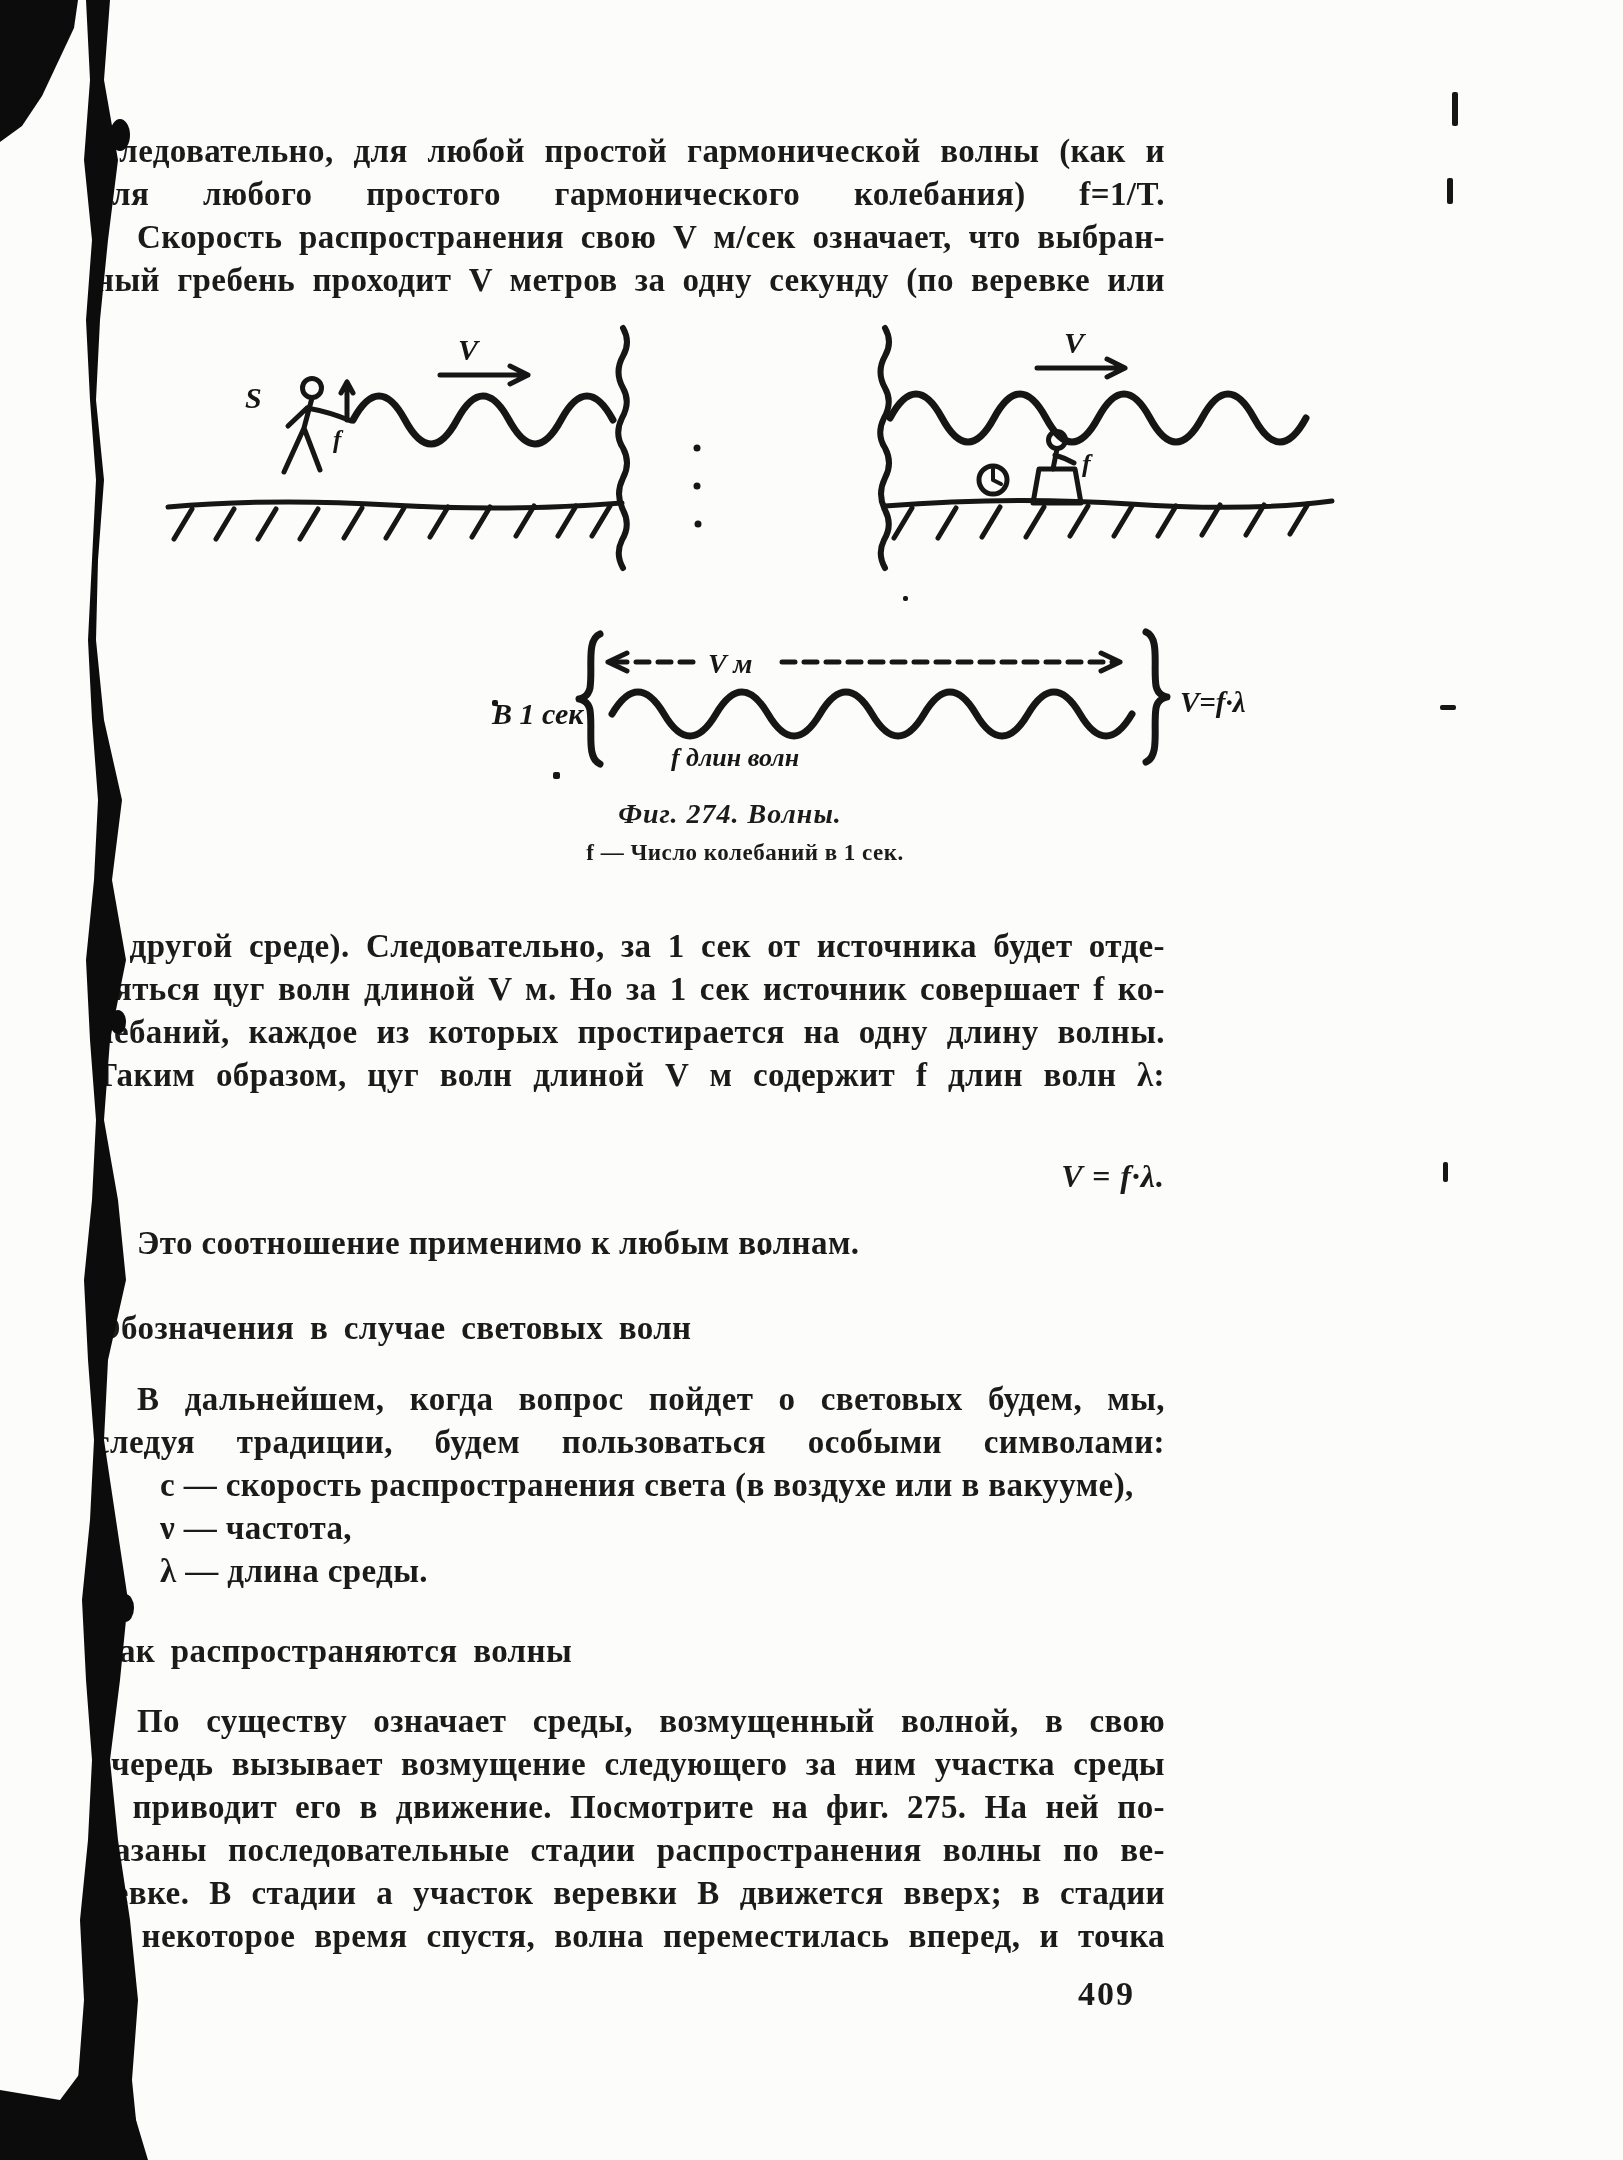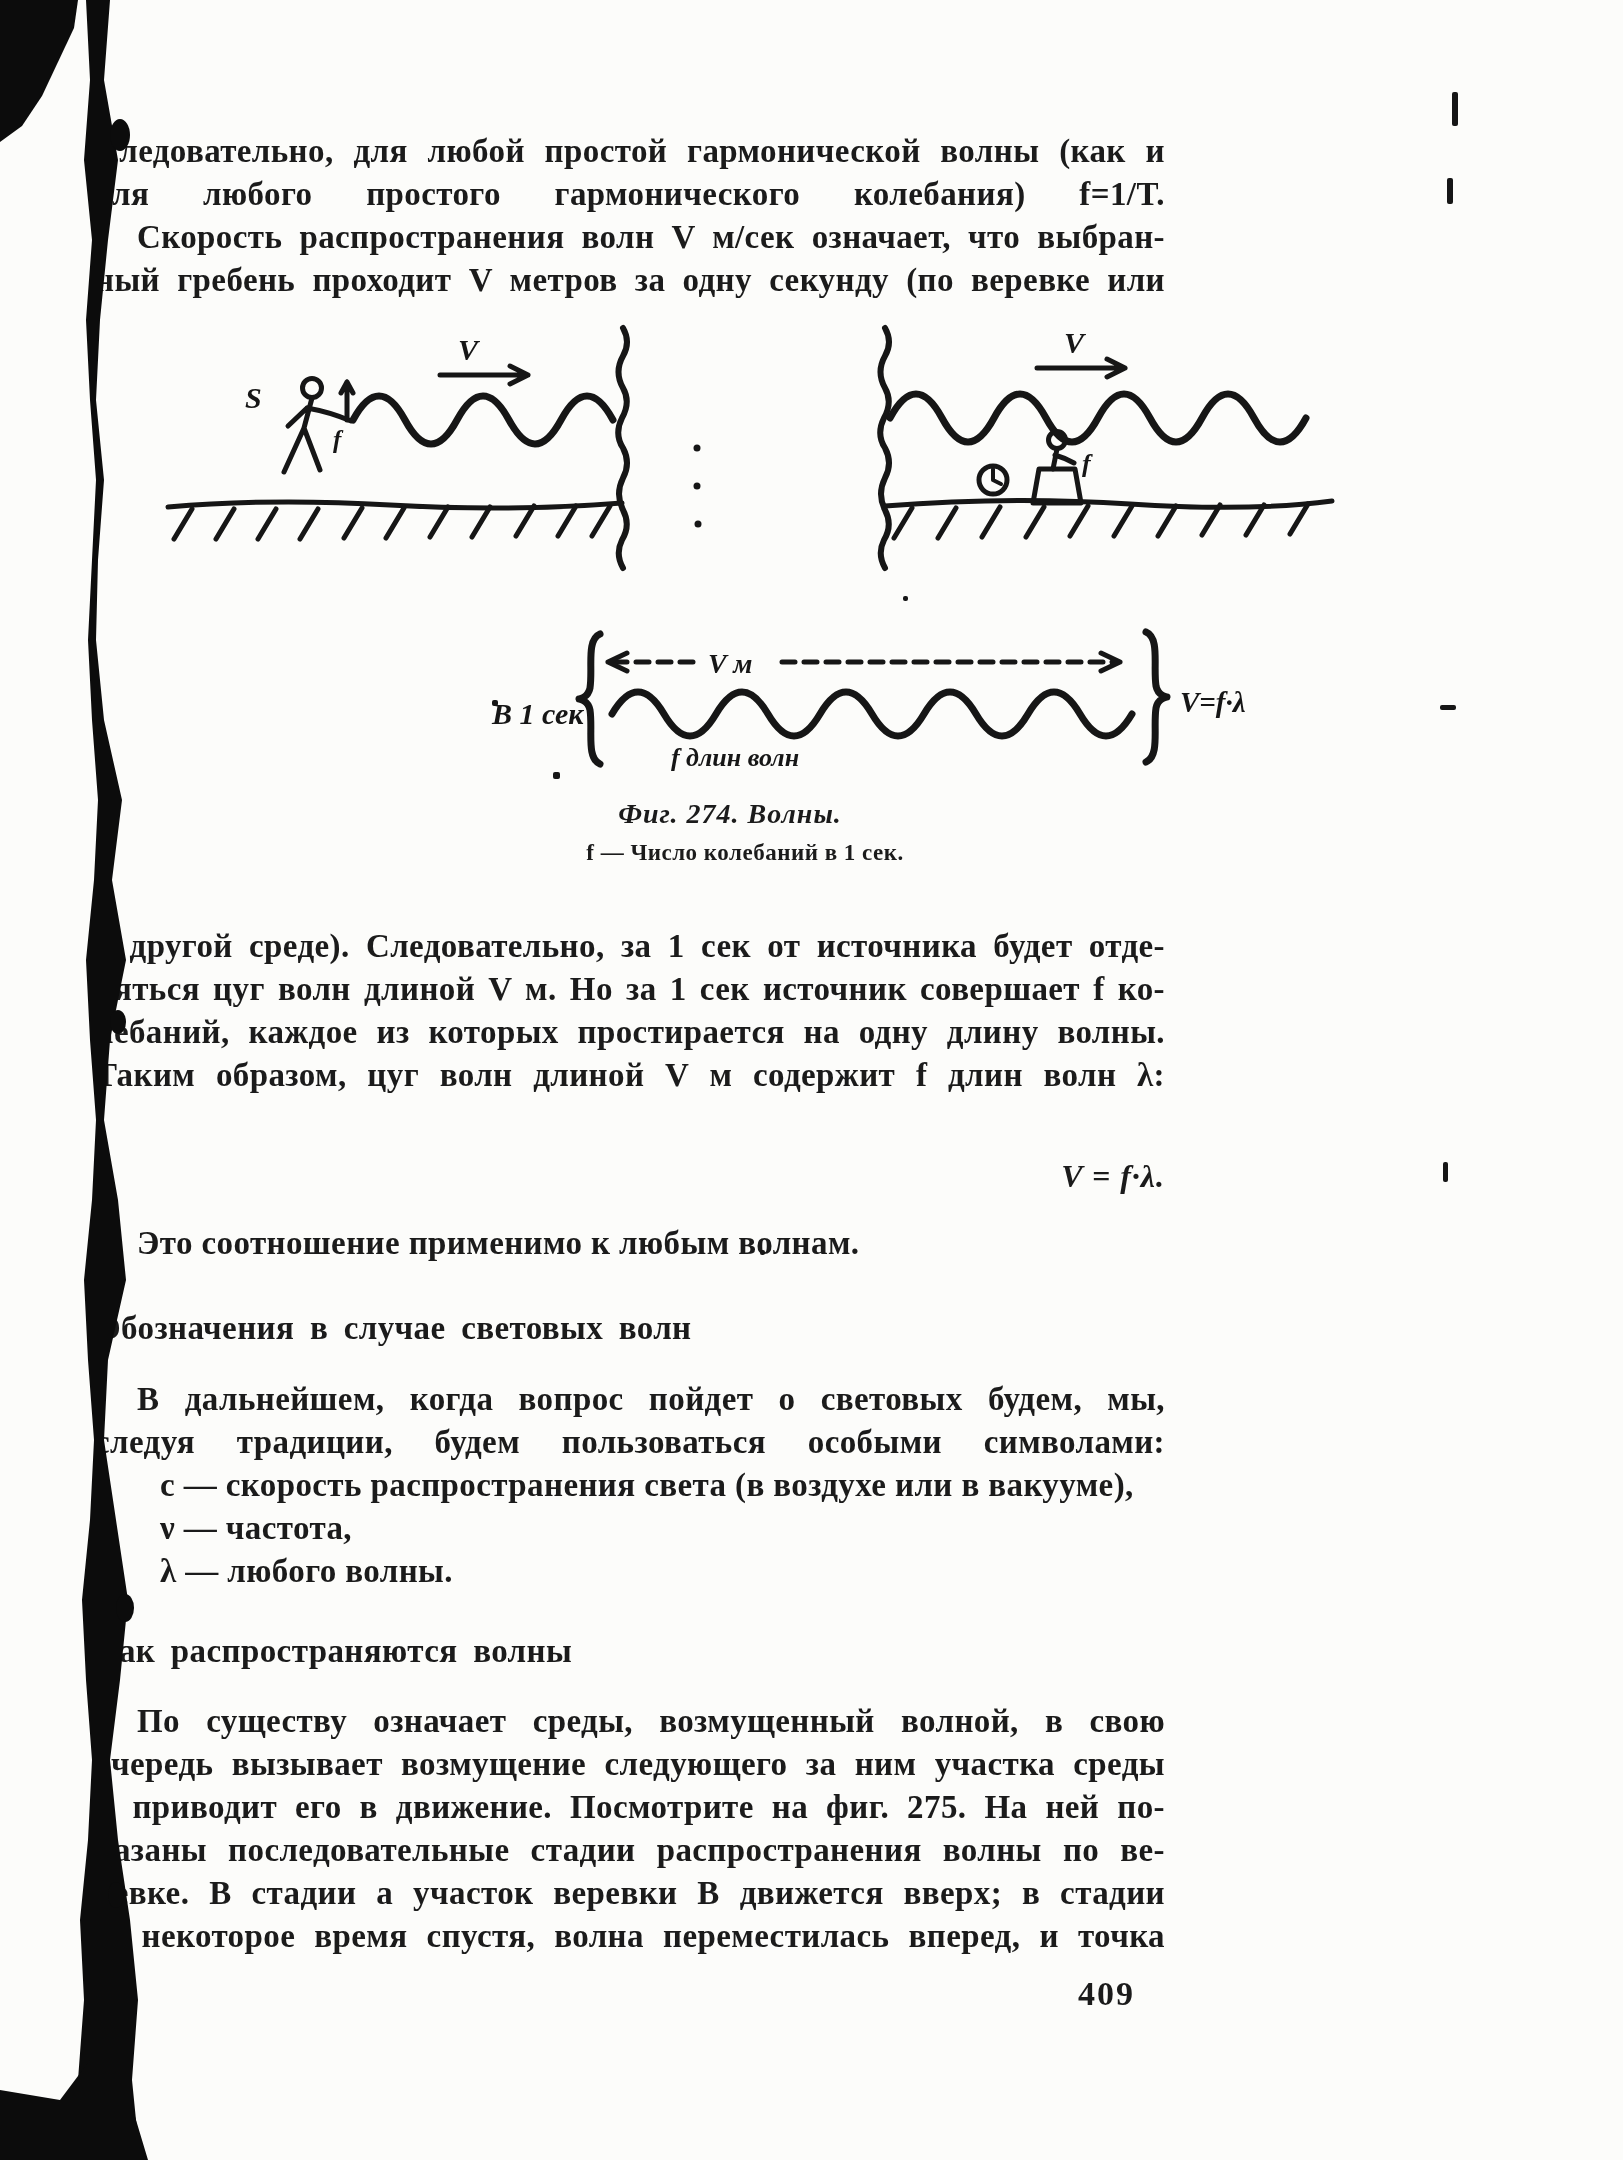--- a/index.html
+++ b/index.html
@@ -25,21 +25,21 @@
   .fig-stroke{stroke:#161616;fill:none;stroke-linecap:round;stroke-linejoin:round;}
 </style>
 </head>
 <body>
 
 <div id="page">
 
   <div class="para" style="left:95px;top:130px;width:1070px">
     <div class="ln">Следовательно, для любой простой гармонической волны (как и</div>
     <div class="ln">для любого простого гармонического колебания) f=1/T.</div>
-    <div class="ln ind">Скорость распространения волн V м/сек означает, что выбран-</div>
+    <div class="ln ind">Скорость распространения свою V м/сек означает, что выбран-</div>
     <div class="ln">ный гребень проходит V метров за одну секунду (по веревке или</div>
   </div>
 
   <svg class="abs" style="left:140px;top:320px" width="1240" height="265" viewBox="0 0 1240 265">
 
     <g>
       <text x="318" y="40" font-size="30" font-style="italic" font-weight="bold" fill="#161616">V</text>
       <path class="fig-stroke" stroke-width="5" d="M300,55 L388,55 M388,55 L370,46 M388,55 L370,64"></path>
 
       <text x="105" y="88" font-size="30" font-style="italic" font-weight="bold" fill="#161616">S</text>
@@ -115,21 +115,21 @@
   <div class="heading" style="left:95px;top:1310px">Обозначения в случае световых волн</div>
 
   <div class="para" style="left:95px;top:1378px;width:1070px">
     <div class="ln ind">В дальнейшем, когда вопрос пойдет о световых будем, мы,</div>
     <div class="ln">следуя традиции, будем пользоваться особыми символами:</div>
   </div>
 
   <div class="para" style="left:95px;top:1464px;width:1070px">
     <div class="ln left" style="padding-left:65px">с — скорость распространения света (в воздухе или в вакууме),</div>
     <div class="ln left" style="padding-left:65px">ν — частота,</div>
-    <div class="ln left" style="padding-left:65px">λ — любого волны.</div>
+    <div class="ln left" style="padding-left:65px">λ — длина среды.</div>
   </div>
 
   <div class="heading" style="left:95px;top:1633px">Как распространяются волны</div>
 
   <div class="para" style="left:95px;top:1700px;width:1070px">
     <div class="ln ind">По существу означает среды, возмущенный волной, в свою</div>
     <div class="ln">очередь вызывает возмущение следующего за ним участка среды</div>
     <div class="ln">и приводит его в движение. Посмотрите на фиг. 275. На ней по-</div>
     <div class="ln">казаны последовательные стадии распространения волны по ве-</div>
     <div class="ln">ревке. В стадии а участок веревки В движется вверх; в стадии</div>

